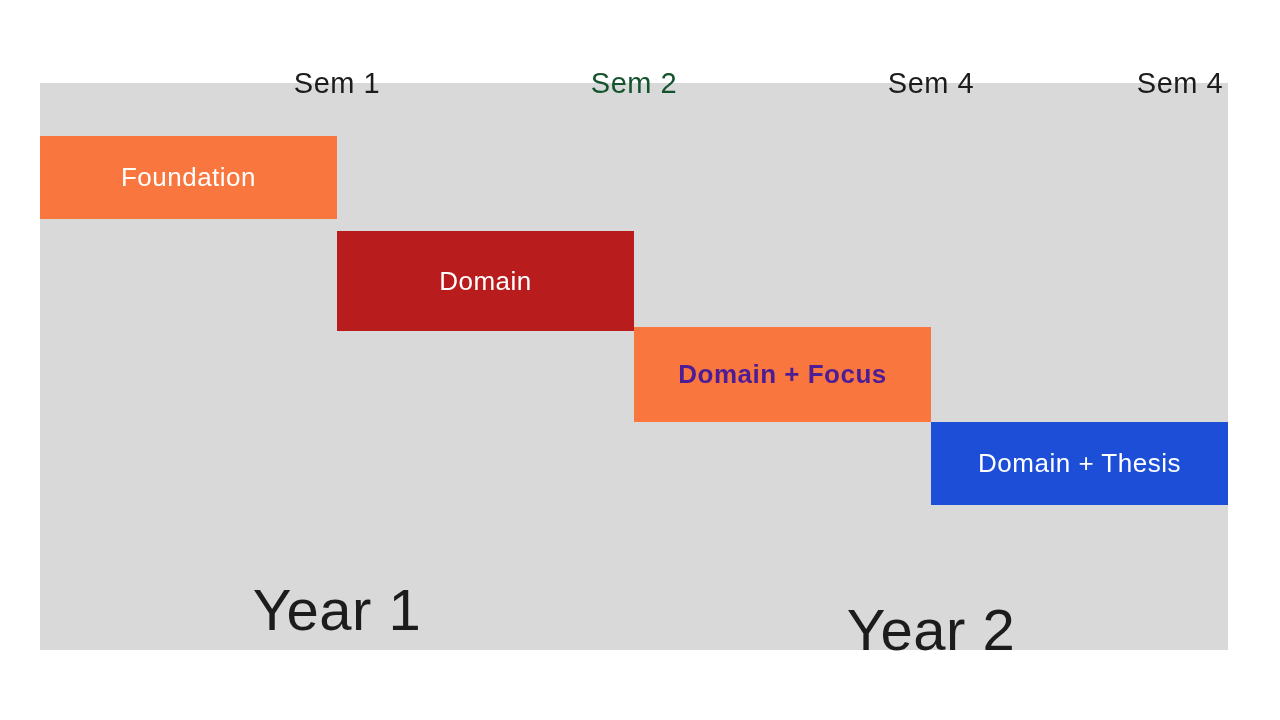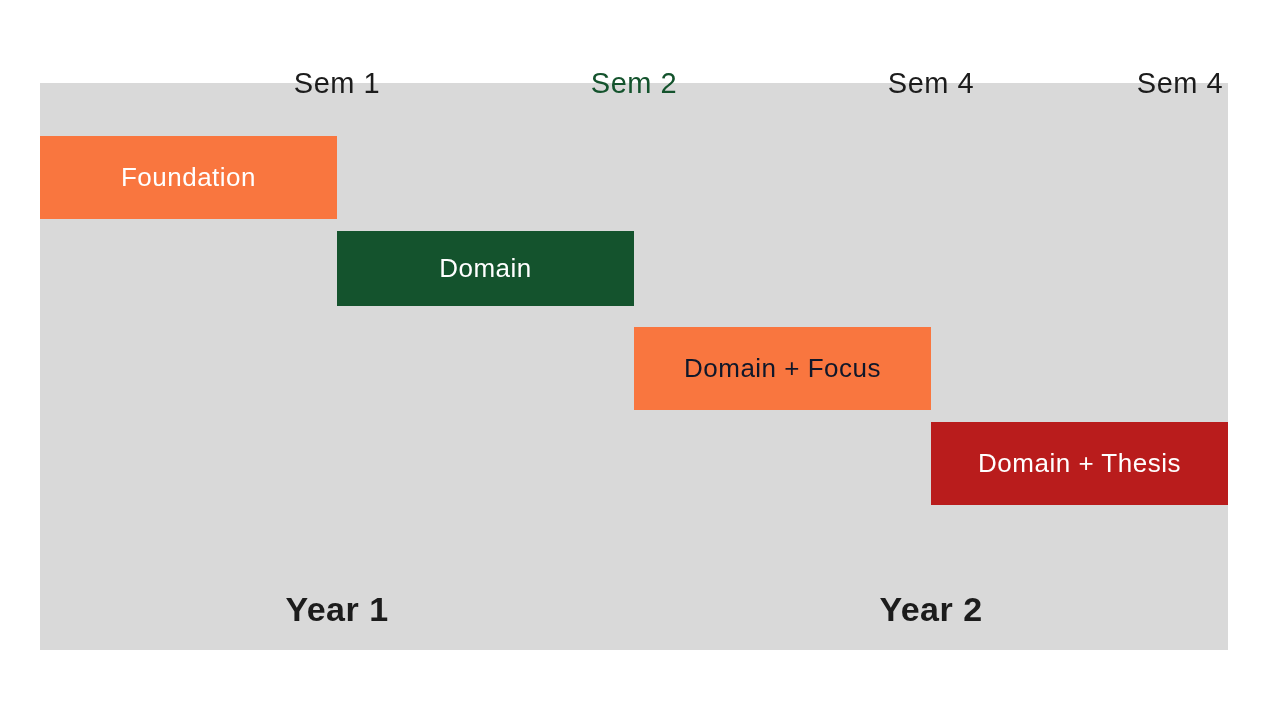--- a/index.html
+++ b/index.html
@@ -33,49 +33,49 @@
     justify-content: center;
     font-size: 26px;
     font-weight: 300;
     letter-spacing: 0.5px;
     color: #ffffff;
     white-space: nowrap;
   }
   .year-label {
     position: absolute;
     transform: translate(-50%, -50%);
-    font-size: 34px;
-    font-weight: 700;
+    font-size: 58px;
+    font-weight: 400;
     letter-spacing: 0.5px;
     color: #1c1c1c;
     white-space: nowrap;
   }
 </style>
 </head>
 <body>
 
 <div class="canvas" style="background: rgb(255, 255, 255);">
   <div class="plot" style="background: rgb(217, 217, 217);"></div>
   <div id="ticks">
       <div class="tick-label" style="left: 337px; top: 62px; color: rgb(28, 28, 28);">Sem 1</div>
       <div class="tick-label" style="left: 634px; top: 62px; color: #14532d;">Sem 2</div>
       <div class="tick-label" style="left: 931px; top: 62px; color: rgb(28, 28, 28);">Sem 4</div>
       <div class="tick-label" style="left: 1180px; top: 62px; color: rgb(28, 28, 28);">Sem 4</div>
     </div>
   <div id="bars">
       <div class="gantt-bar" style="left: 40px; width: 297px; top: 136px; height: 83px; background: rgb(249, 118, 63); color: rgb(255, 255, 255);">
         <span>Foundation</span>
       </div>
-      <div class="gantt-bar" style="left: 337px; width: 297px; top: 231px; height: 75px; background: #14532d; color: rgb(255, 255, 255);">
+      <div class="gantt-bar" style="left: 337px; width: 297px; top: 231px; height: 100px; background: #b91c1c; color: rgb(255, 255, 255);">
         <span>Domain</span>
       </div>
-      <div class="gantt-bar" style="left: 634px; width: 297px; top: 327px; height: 83px; background: rgb(249, 118, 63); color: #0f172a;">
+      <div class="gantt-bar" style="left: 634px; width: 297px; top: 327px; height: 95px; background: rgb(249, 118, 63); color: #4c1d95; font-weight: bold;">
         <span>Domain + Focus</span>
       </div>
-      <div class="gantt-bar" style="left: 931px; width: 297px; top: 422px; height: 83px; background: #b91c1c; color: rgb(255, 255, 255);">
+      <div class="gantt-bar" style="left: 931px; width: 297px; top: 422px; height: 83px; background: #1d4ed8; color: rgb(255, 255, 255);">
         <span>Domain + Thesis</span>
       </div>
     </div>
   <div id="years">
       <div class="year-label" style="left: 337px; top: 609px; color: rgb(28, 28, 28);">Year 1</div>
-      <div class="year-label" style="left: 931px; top: 609px; color: rgb(28, 28, 28);">Year 2</div>
+      <div class="year-label" style="left: 931px; top: 629px; color: rgb(28, 28, 28);">Year 2</div>
     </div>
 </div>
 
 </body></html>

